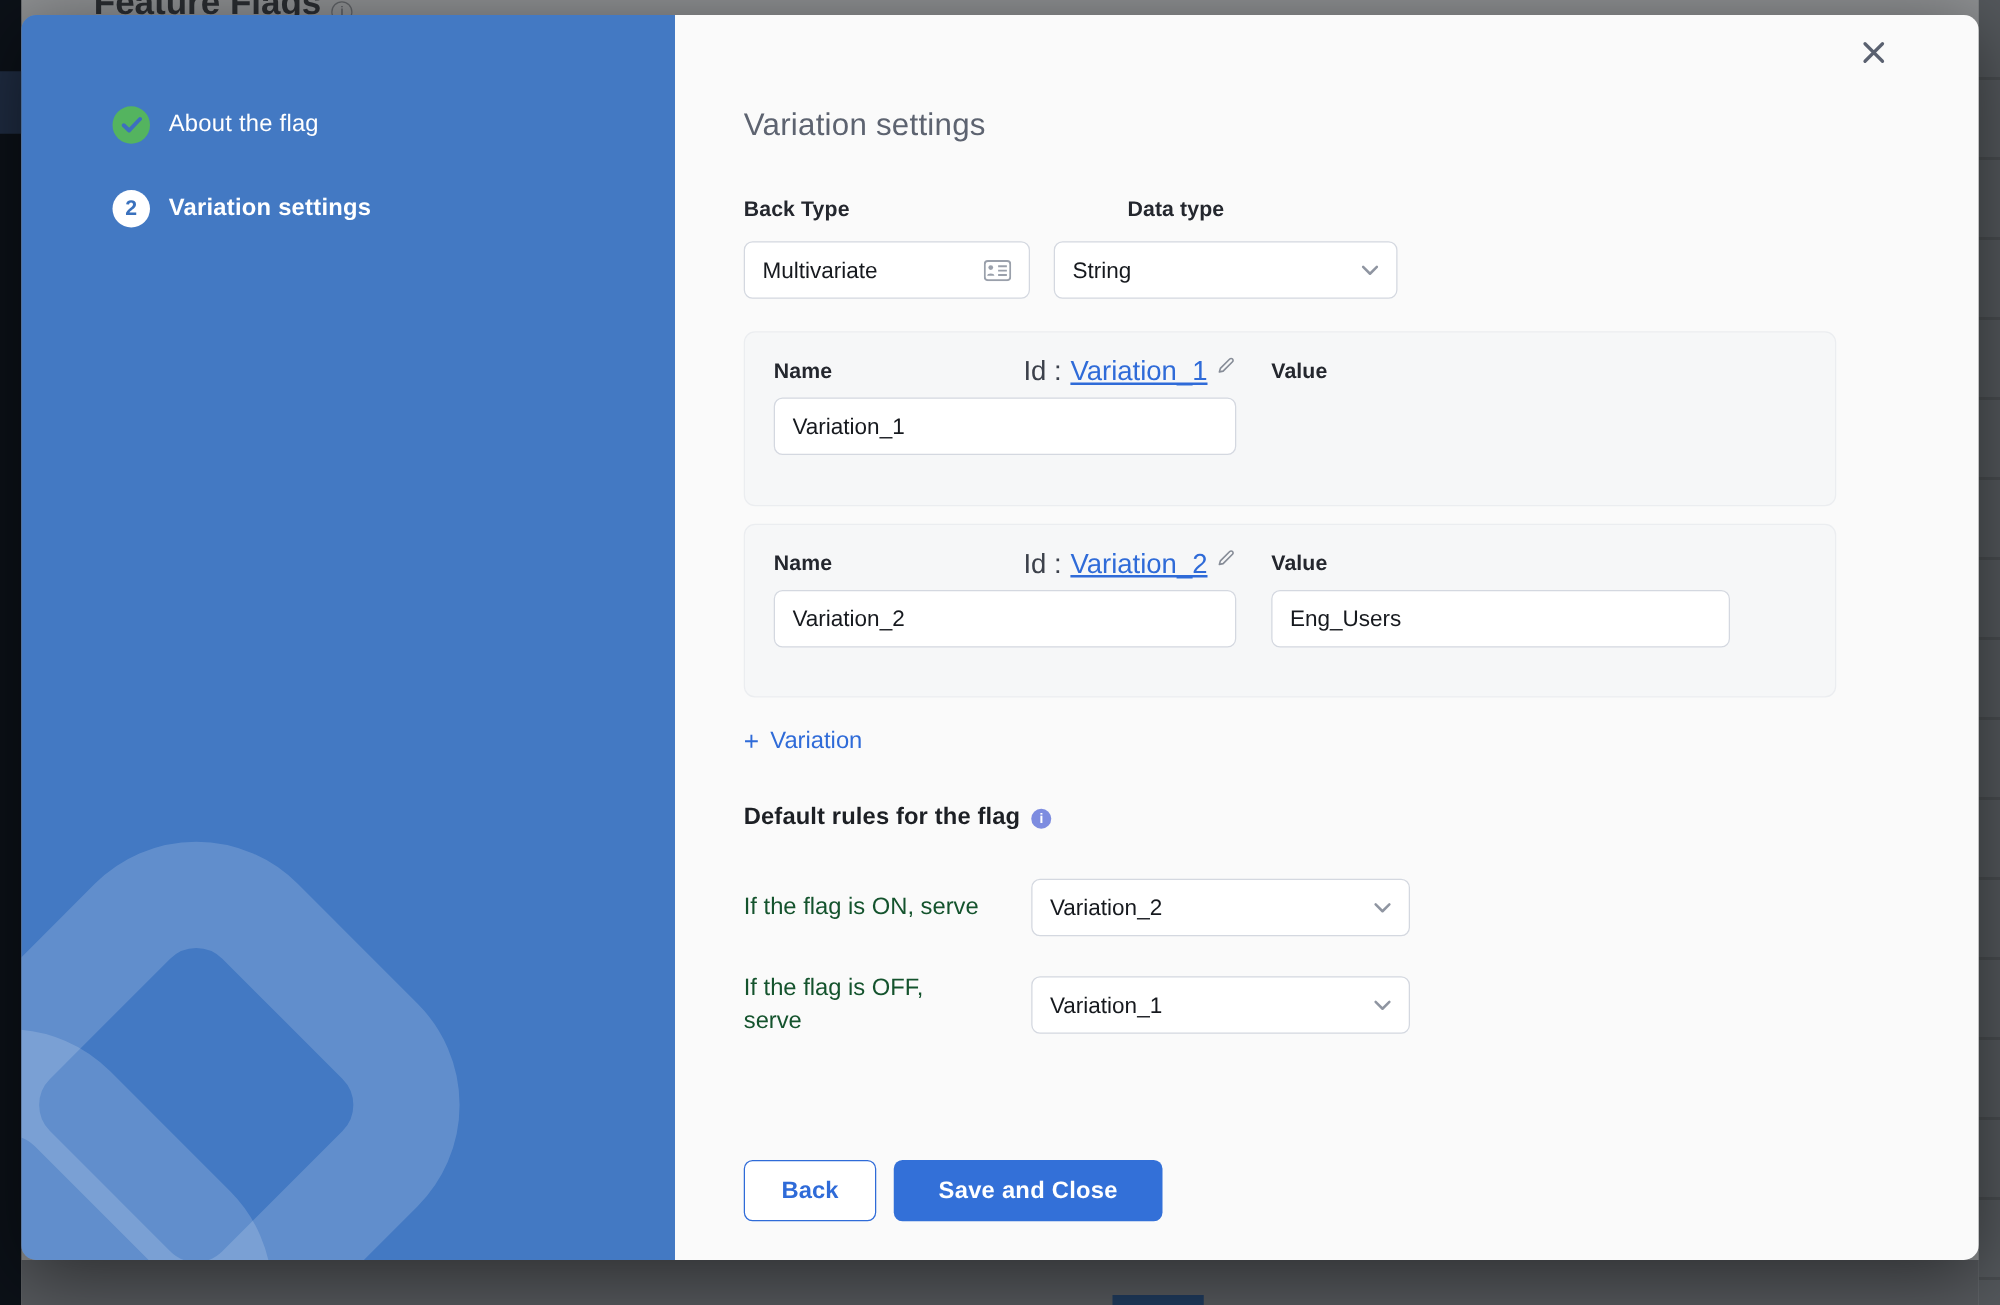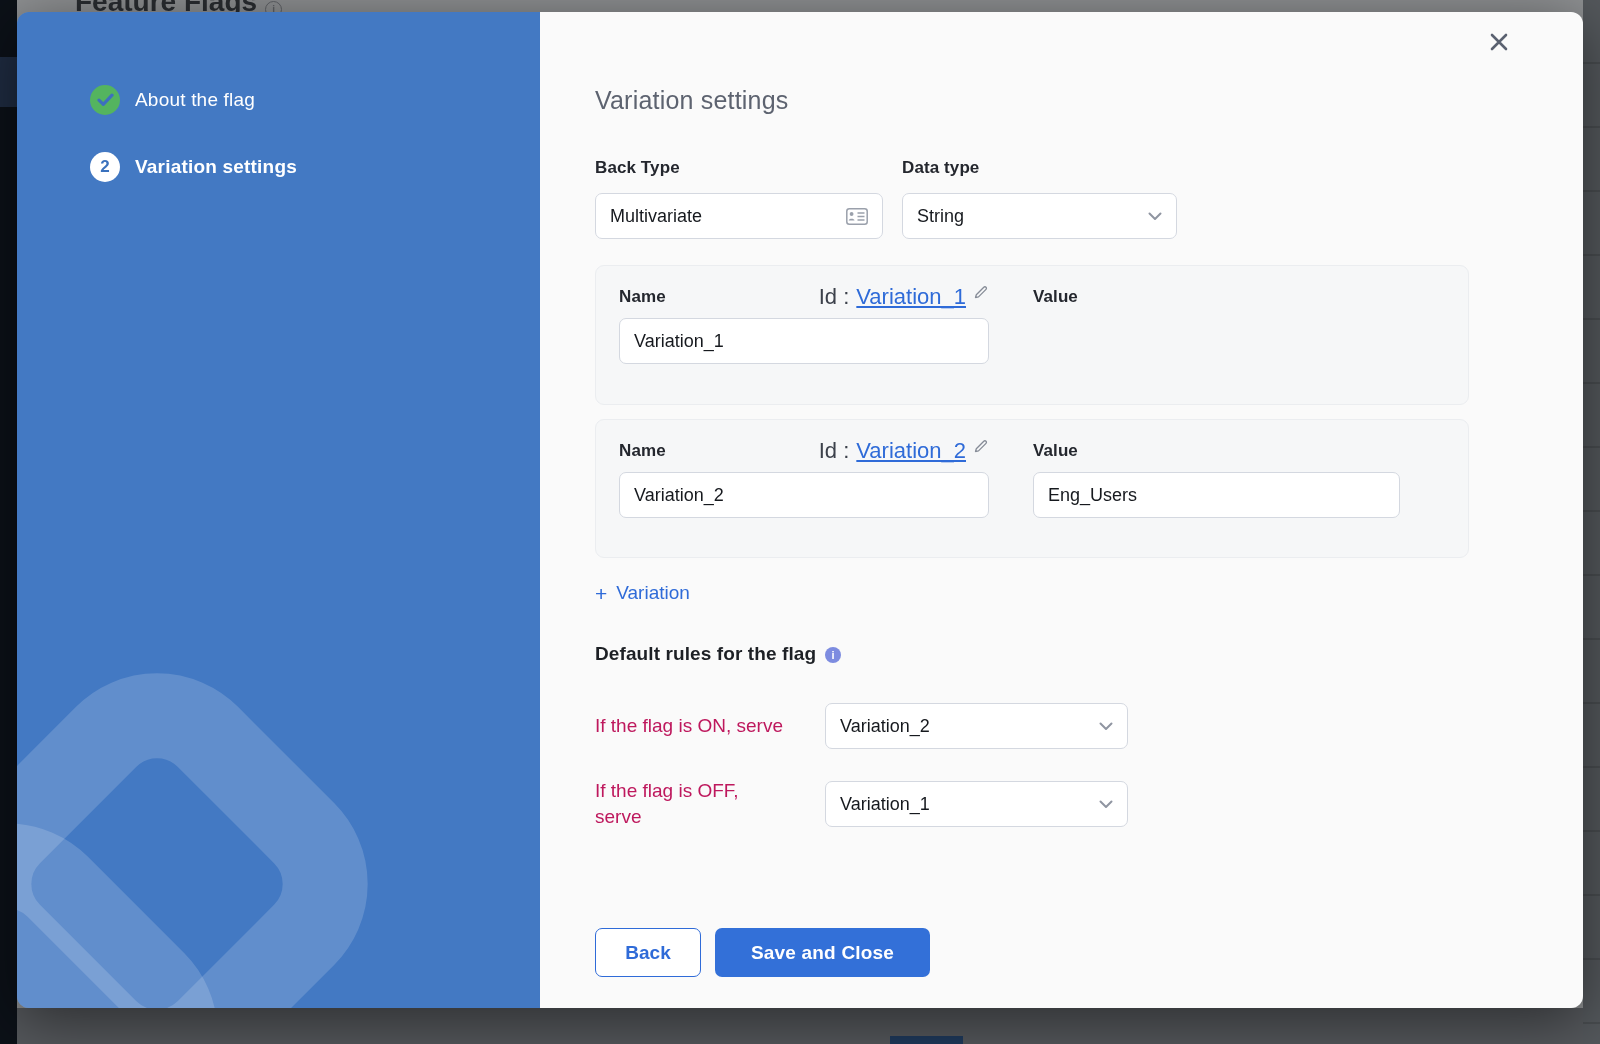--- a/index.html
+++ b/index.html
@@ -63,31 +63,31 @@
   .top-labels { position:absolute; left:55px; top:146px; display:flex; }
   .top-labels .lab1 { width:307px; }
   .field-label { font-size:17px; font-weight:700; color:#24272e; letter-spacing:0.1px; }
 
   .top-inputs { position:absolute; left:55px; top:181px; display:flex; gap:19px; }
   .input-box {
     height:46px; background:#ffffff; border:1px solid #d4d8e0; border-radius:7px;
     display:flex; align-items:center; justify-content:space-between;
     padding:0 14px; font-size:18px; color:#16191e; box-sizing:border-box;
   }
-  .flag-type-box { width:288px; }
+  .flag-type-box { width:229px; }
   .select-box { cursor:pointer; }
   .data-type-box { width:275px; }
 
   .var-card {
     position:absolute; left:55px; width:874px; background:#f6f7f8;
     border:1px solid #ebedf0; border-radius:9px; box-sizing:border-box;
   }
   .var-card.c1 { top:253px; height:140px; }
   .var-card.c2 { top:407px; height:139px; }
-  .card-inner { padding:19px 23px 0; display:flex; gap:44px; }
+  .card-inner { padding:19px 23px 0; display:flex; gap:28px; }
   .col-name { width:370px; }
   .col-value { width:367px; }
   .label-row { display:flex; justify-content:space-between; align-items:center; height:24px; margin-bottom:9px; }
   .id-group { display:flex; align-items:flex-start; gap:7px; font-size:22px; }
   .id-prefix { color:#3c414b; }
   .id-link { color:#2f6bd8; text-decoration:underline; cursor:pointer; }
   .pencil { display:flex; cursor:pointer; }
   .text-input {
     width:100%; height:46px; background:#ffffff; border:1px solid #d4d8e0; border-radius:7px;
     padding:0 14px; font-size:18px; color:#16191e; box-sizing:border-box;
@@ -106,21 +106,21 @@
   }
   .info-badge {
     width:16px; height:16px; border-radius:50%; background:#7d8ce0; color:#ffffff;
     font-size:11px; font-weight:700; display:flex; align-items:center; justify-content:center;
     margin-top:2px; cursor:pointer;
   }
 
   .rule-row { position:absolute; left:55px; display:flex; align-items:center; }
   .rule-row.r1 { top:691px; }
   .rule-row.r2 { top:766px; }
-  .rule-label { width:230px; flex:none; font-size:19px; color:#be185d; line-height:26px; }
+  .rule-label { width:230px; flex:none; font-size:19px; color:#14532d; line-height:26px; }
   .rule-select { width:303px; }
 
   .footer { position:absolute; left:55px; top:916px; display:flex; gap:14px; }
   .btn {
     height:49px; border-radius:7px; font-size:19px; font-weight:700;
     display:flex; align-items:center; justify-content:center; cursor:pointer;
     box-sizing:border-box; font-family:"Liberation Sans", sans-serif;
   }
   .btn-back { width:106px; background:#ffffff; border:1px solid #2f6bd8; color:#2f6bd8; }
   .btn-save { width:215px; background:#3370d8; border:none; color:#ffffff; letter-spacing:0.2px; }

